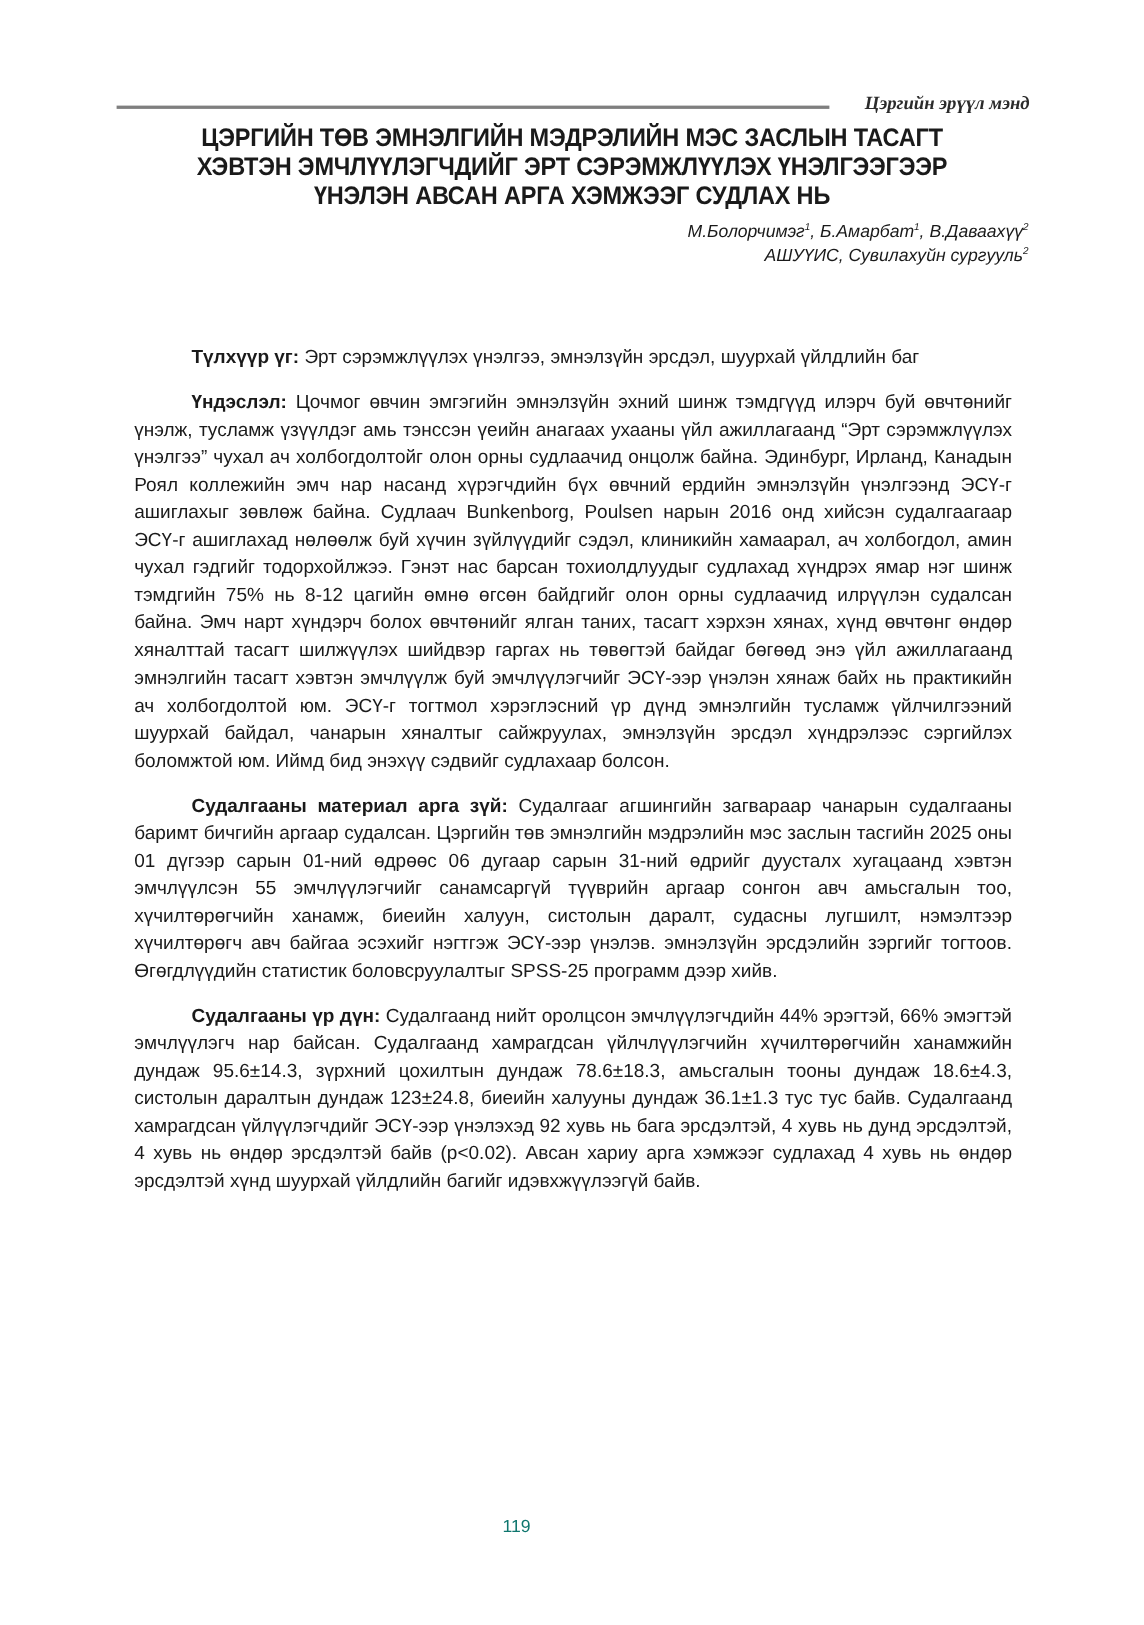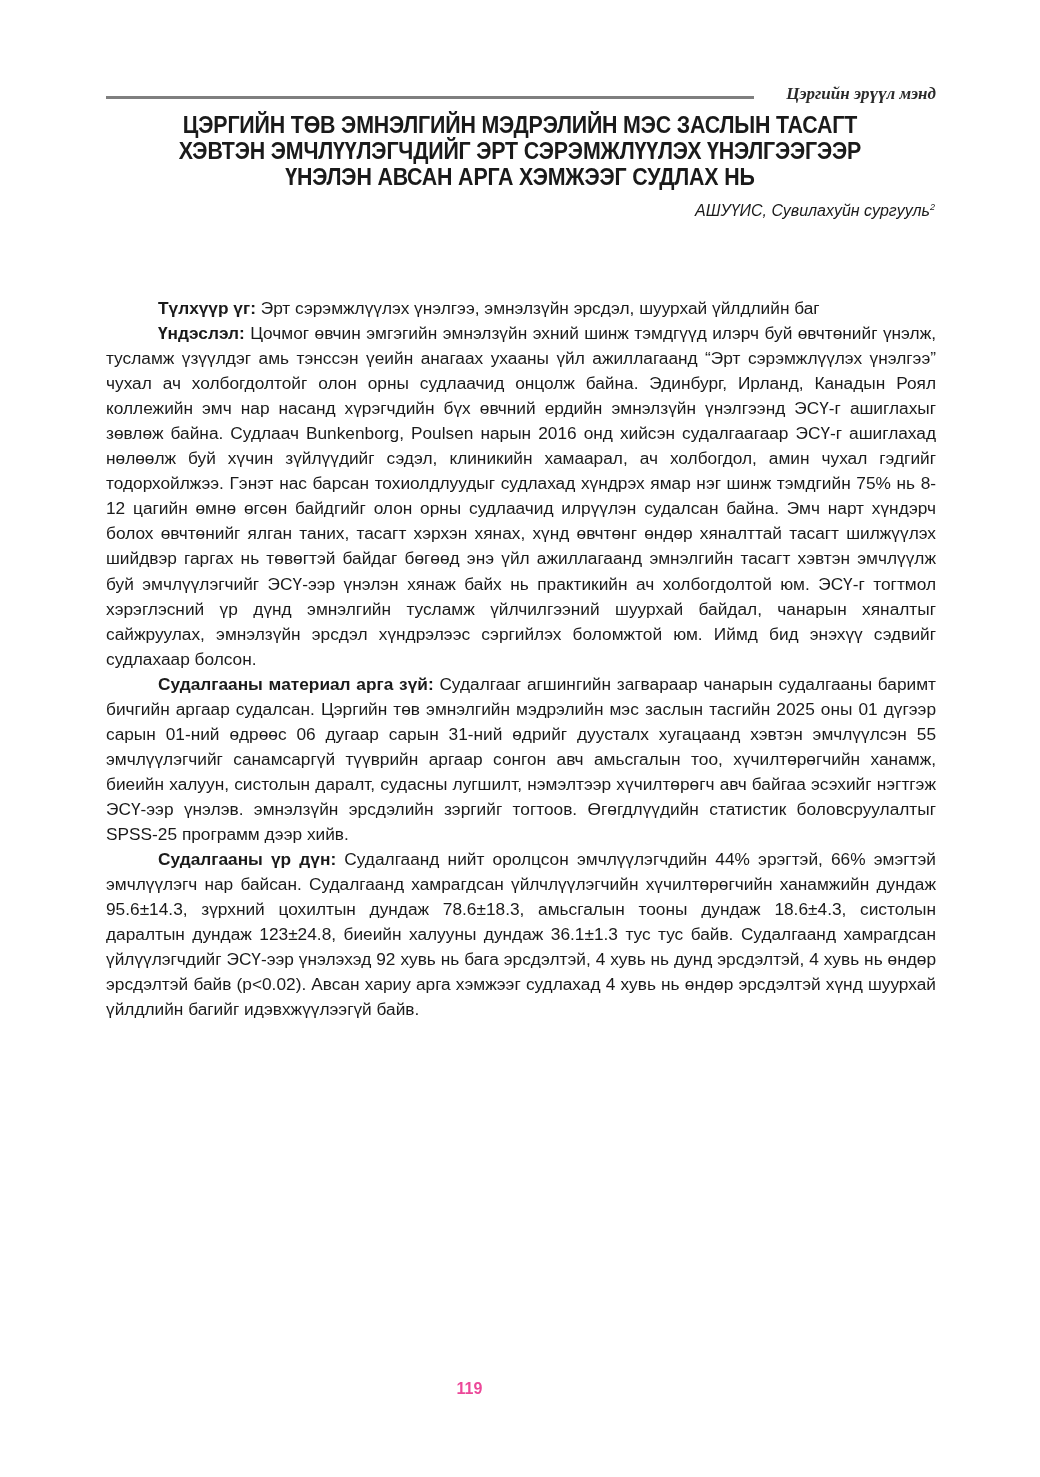--- a/index.html
+++ b/index.html
@@ -73,51 +73,53 @@
       top: 296px;
       left: 106px;
       width: 830px;
       font-family: "Liberation Sans", sans-serif;
       font-size: 17.3px;
       line-height: 25.05px;
       text-align: justify;
       color: #1a1a1a;
     }
     .body-text p {
-      margin: 0;
+      margin: 16px;
       text-indent: 52px;
     }
     .body-text b { font-weight: bold; }
     .page-number {
       position: absolute;
       top: 1380px;
       left: 0;
       width: 939px;
       text-align: center;
       font-size: 16px;
-      color: #ec4899;
-      font-weight: bold;
+      color: #0f766e;
     }
   </style>
 </head>
 <body>
 
 <div class="running-header">
   <div class="header-rule"></div>
   <div class="header-journal">Цэргийн эрүүл мэнд</div>
 </div>
 
 <div class="title">
   <div>ЦЭРГИЙН ТӨВ ЭМНЭЛГИЙН  МЭДРЭЛИЙН МЭС ЗАСЛЫН ТАСАГТ</div>
   <div>ХЭВТЭН ЭМЧЛҮҮЛЭГЧДИЙГ ЭРТ СЭРЭМЖЛҮҮЛЭХ ҮНЭЛГЭЭГЭЭР</div>
   <div>ҮНЭЛЭН АВСАН АРГА ХЭМЖЭЭГ СУДЛАХ НЬ</div>
 </div>
 
 <div class="authors">
   <div>
+    <span>М.Болорчимэг</span><sup>1</sup><span>, </span><span>Б.Амарбат</span><sup>1</sup><span>, </span><span>В.Даваахүү</span><sup>2</sup>
+  </div>
+  <div>
     <span>АШУҮИС, Сувилахуйн сургууль</span><sup>2</sup>
   </div>
 </div>
 
 <div class="body-text">
   <p><b>Түлхүүр үг:</b><span> Эрт сэрэмжлүүлэх үнэлгээ, эмнэлзүйн эрсдэл, шуурхай үйлдлийн баг</span></p>
   <p><b>Үндэслэл:</b><span> Цочмог өвчин эмгэгийн эмнэлзүйн эхний шинж тэмдгүүд илэрч буй өвчтөнийг үнэлж, тусламж үзүүлдэг амь тэнссэн үеийн анагаах ухааны үйл ажиллагаанд “Эрт сэрэмжлүүлэх үнэлгээ” чухал ач холбогдолтойг олон орны судлаачид онцолж байна. Эдинбург, Ирланд, Канадын Роял коллежийн эмч нар насанд хүрэгчдийн бүх өвчний ердийн эмнэлзүйн үнэлгээнд ЭСҮ-г ашиглахыг зөвлөж байна. Судлаач Bunkenborg, Poulsen нарын 2016 онд хийсэн судалгаагаар ЭСҮ-г ашиглахад нөлөөлж буй хүчин зүйлүүдийг сэдэл, клиникийн хамаарал, ач холбогдол, амин чухал гэдгийг тодорхойлжээ. Гэнэт нас барсан тохиолдлуудыг судлахад хүндрэх ямар нэг шинж тэмдгийн 75% нь 8-12 цагийн өмнө өгсөн байдгийг олон орны судлаачид илрүүлэн судалсан байна. Эмч нарт хүндэрч болох өвчтөнийг ялган таних, тасагт хэрхэн хянах, хүнд өвчтөнг өндөр хяналттай тасагт шилжүүлэх шийдвэр гаргах нь төвөгтэй байдаг бөгөөд энэ үйл ажиллагаанд эмнэлгийн тасагт хэвтэн эмчлүүлж буй эмчлүүлэгчийг ЭСҮ-ээр үнэлэн хянаж байх нь практикийн ач холбогдолтой юм. ЭСҮ-г тогтмол хэрэглэсний үр дүнд эмнэлгийн тусламж үйлчилгээний шуурхай байдал, чанарын хяналтыг сайжруулах, эмнэлзүйн эрсдэл хүндрэлээс сэргийлэх боломжтой юм. Иймд бид энэхүү сэдвийг судлахаар болсон.</span></p>
   <p><b>Судалгааны материал арга зүй:</b><span> Судалгааг агшингийн загвараар чанарын судалгааны баримт бичгийн аргаар судалсан. Цэргийн төв эмнэлгийн мэдрэлийн мэс заслын тасгийн 2025 оны 01 дүгээр сарын 01-ний өдрөөс 06 дугаар сарын 31-ний өдрийг дуусталх хугацаанд хэвтэн эмчлүүлсэн 55 эмчлүүлэгчийг санамсаргүй түүврийн аргаар сонгон авч амьсгалын тоо, хүчилтөрөгчийн ханамж, биеийн халуун, систолын даралт, судасны лугшилт, нэмэлтээр хүчилтөрөгч авч байгаа эсэхийг нэгтгэж ЭСҮ-ээр үнэлэв. эмнэлзүйн эрсдэлийн зэргийг тогтоов. Өгөгдлүүдийн статистик боловсруулалтыг SPSS-25 программ дээр хийв.</span></p>
   <p><b>Судалгааны үр дүн:</b><span> Судалгаанд нийт оролцсон эмчлүүлэгчдийн 44% эрэгтэй, 66% эмэгтэй эмчлүүлэгч нар байсан. Судалгаанд хамрагдсан үйлчлүүлэгчийн хүчилтөрөгчийн ханамжийн дундаж 95.6±14.3, зүрхний цохилтын дундаж 78.6±18.3, амьсгалын тооны дундаж 18.6±4.3, систолын даралтын дундаж 123±24.8, биеийн халууны дундаж 36.1±1.3 тус тус байв. Судалгаанд хамрагдсан үйлүүлэгчдийг ЭСҮ-ээр үнэлэхэд 92 хувь нь бага эрсдэлтэй, 4 хувь нь дунд эрсдэлтэй, 4 хувь нь өндөр эрсдэлтэй байв (p&lt;0.02). Авсан хариу арга хэмжээг судлахад 4 хувь нь өндөр эрсдэлтэй хүнд шуурхай үйлдлийн багийг идэвхжүүлээгүй байв.</span></p>
 </div>

